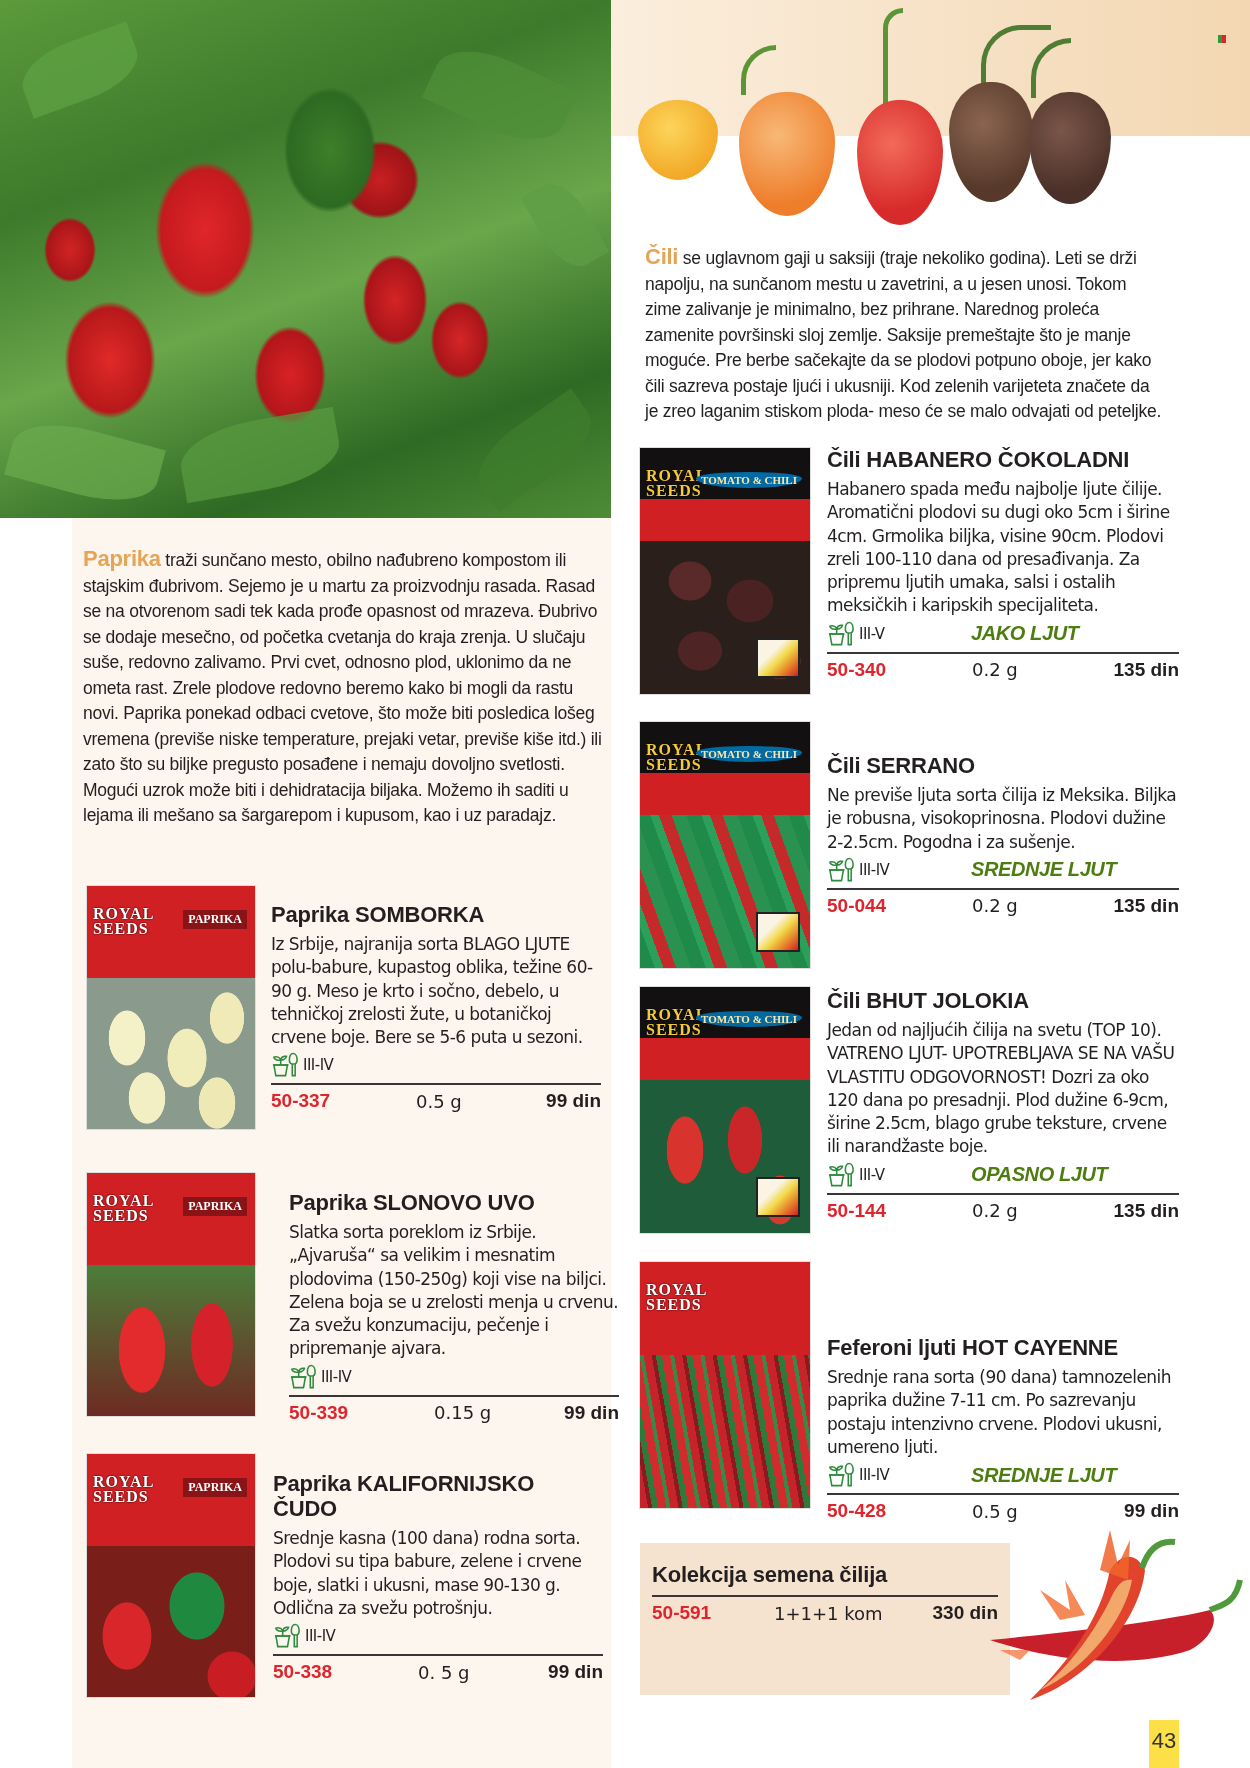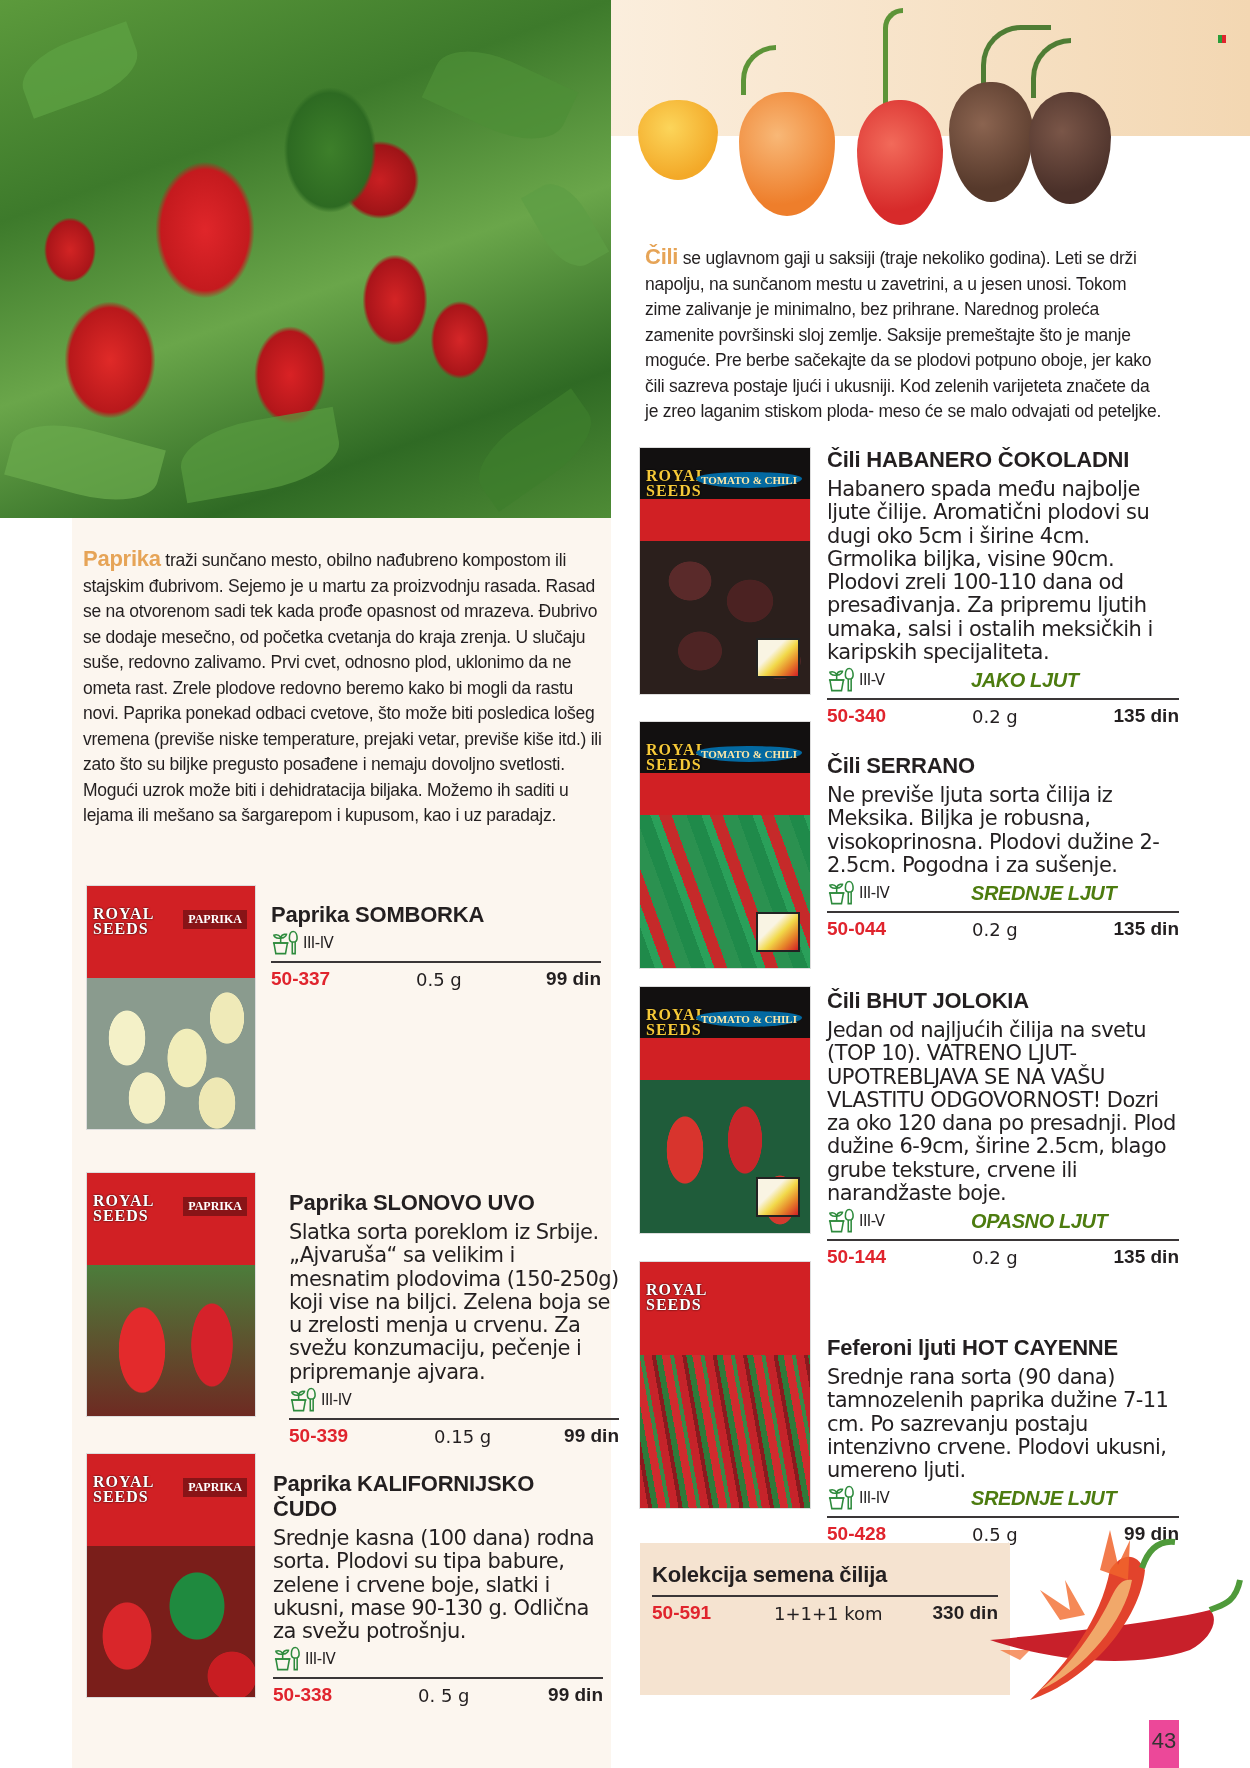--- a/index.html
+++ b/index.html
@@ -39,34 +39,34 @@
   .packet .hdr{position:absolute;left:0;top:0;right:0;height:38%;background:#d12024}
   .packet .hdr.dark{background:linear-gradient(#121010 0 55%,#d12024 55%)}
   .packet .brand{position:absolute;left:6px;top:20px;font-family:"Liberation Serif",serif;font-weight:bold;font-size:16px;color:#fff;line-height:15px;letter-spacing:1px;text-shadow:0 0 2px #000}
   .packet .brand.gold{color:#f6c938}
   .packet .ptype{position:absolute;right:8px;top:24px;font-family:"Liberation Serif",serif;font-size:12px;color:#fff;font-weight:bold;background:rgba(0,0,0,.35);padding:2px 5px}
   .packet .ptype.chili{color:#fde7a8;background:#0369a1;font-size:11px}
   .packet .body{position:absolute;left:0;right:0;bottom:0;top:38%}
   .packet .meter{position:absolute;right:10px;bottom:16px;width:44px;height:40px;background:linear-gradient(135deg,#f9f4e3 35%,#f2d94a 55%,#e7892b 75%,#d21f24 100%);border:2px solid #222}
 
   .card h3{font-family:"Liberation Sans",sans-serif;font-weight:bold;font-size:22px;line-height:25px;color:#231f20;letter-spacing:-.2px}
-  .card .desc{font-family:"DejaVu Sans",sans-serif;font-size:21px;line-height:23.3px;color:#231f20;letter-spacing:-.55px;margin-top:6px}
+  .card .desc{font-family:"DejaVu Sans",sans-serif;font-size:17px;line-height:23.3px;color:#231f20;letter-spacing:-.55px;margin-top:6px}
   .meta{display:flex;align-items:center;height:28px;margin-top:2px;font-size:16.5px}
   .meta .ic{width:29px;height:26px;margin-right:3px}
   .meta .season{font-family:"DejaVu Sans",sans-serif;font-size:15px;letter-spacing:-.5px;width:112px}
   .meta .heat{font-family:"Liberation Sans",sans-serif;font-style:italic;font-weight:bold;color:#4d7c0f;font-size:20px;letter-spacing:-.4px}
   .rule{height:2px;background:#3a3637;margin-top:4px}
   .price-row{display:flex;align-items:center;height:32px;font-size:19px}
   .price-row .code{font-family:"Liberation Sans",sans-serif;font-weight:bold;color:#e0242d;width:145px}
   .price-row .qty{font-family:"DejaVu Sans",sans-serif;font-size:18px;color:#231f20;flex:1}
   .price-row .price{font-family:"Liberation Sans",sans-serif;font-weight:bold;color:#231f20}
 
   .collection{left:640px;top:1543px;width:370px;height:152px;background:#f5e3d0}
 
-  .page-num{left:1149px;top:1720px;width:30px;height:48px;background:#ec4899;font-family:"Liberation Sans",sans-serif;font-size:22px;color:#333;text-align:center;padding-top:8px}
+  .page-num{left:1149px;top:1720px;width:30px;height:48px;background:#fde047;font-family:"Liberation Sans",sans-serif;font-size:22px;color:#333;text-align:center;padding-top:8px}
   .registration{left:1218px;top:35px;width:8px;height:8px}
 </style>
 </head>
 <body>
 
 <div class="abs hero-photo">
   <div class="leaf" style="left:20px;top:40px;width:120px;height:60px;transform:rotate(-20deg)"></div>
   <div class="leaf" style="left:430px;top:60px;width:140px;height:70px;transform:rotate(25deg);background:#4d8f37"></div>
   <div class="leaf" style="left:470px;top:420px;width:130px;height:60px;transform:rotate(-35deg);background:#3d7d2c"></div>
   <div class="leaf" style="left:10px;top:430px;width:150px;height:65px;transform:rotate(15deg);background:#6aaa4c"></div>
@@ -99,20 +99,21 @@
 </div>
 
 <div class="packet" style="left:86px;top:885px;width:170px;height:245px">
   <div class="hdr"></div>
   <div class="brand" style="width:60px">ROYAL SEEDS</div>
   <div class="ptype">PAPRIKA</div>
   <div class="body" style="background:radial-gradient(ellipse 30px 45px at 40px 60px,#f4f1c8 60%,transparent 62%),radial-gradient(ellipse 32px 48px at 100px 80px,#f1edba 60%,transparent 62%),radial-gradient(ellipse 28px 42px at 140px 40px,#efeab8 60%,transparent 62%),radial-gradient(ellipse 30px 42px at 60px 120px,#f3efc4 60%,transparent 62%),radial-gradient(ellipse 30px 42px at 130px 125px,#eee8b4 60%,transparent 62%),#8a9b8e"></div>
 </div>
 <div class="card" style="left:271px;top:902px;width:330px">
   <h3>Paprika SOMBORKA</h3>
+  <div class="desc">Iz Srbije, najranija sorta BLAGO LJUTE polu-babure, kupastog oblika, težine 60-90 g. Meso je krto i sočno, debelo, u tehničkoj zrelosti žute, u botaničkoj crvene boje. Bere se 5-6 puta u sezoni.</div>
   <div class="meta">
     <svg class="ic" viewBox="0 0 30 26" fill="none" stroke="#2e8b3d" stroke-width="1.6">
         <path d="M3 13h14l-2 11H5z"></path>
         <path d="M2 13h16"></path>
         <path d="M10 13V6"></path>
         <path d="M10 7c-3-4-7-2-7-2s1 4 7 3"></path>
         <path d="M10 7c2-4 6-3 6-3s-1 4-6 4"></path>
         <path d="M23 1c-3 0-4 4-4 7s2 4 4 4 4-1 4-4-1-7-4-7z"></path>
         <path d="M22 12v12h3V12"></path>
       </svg>

